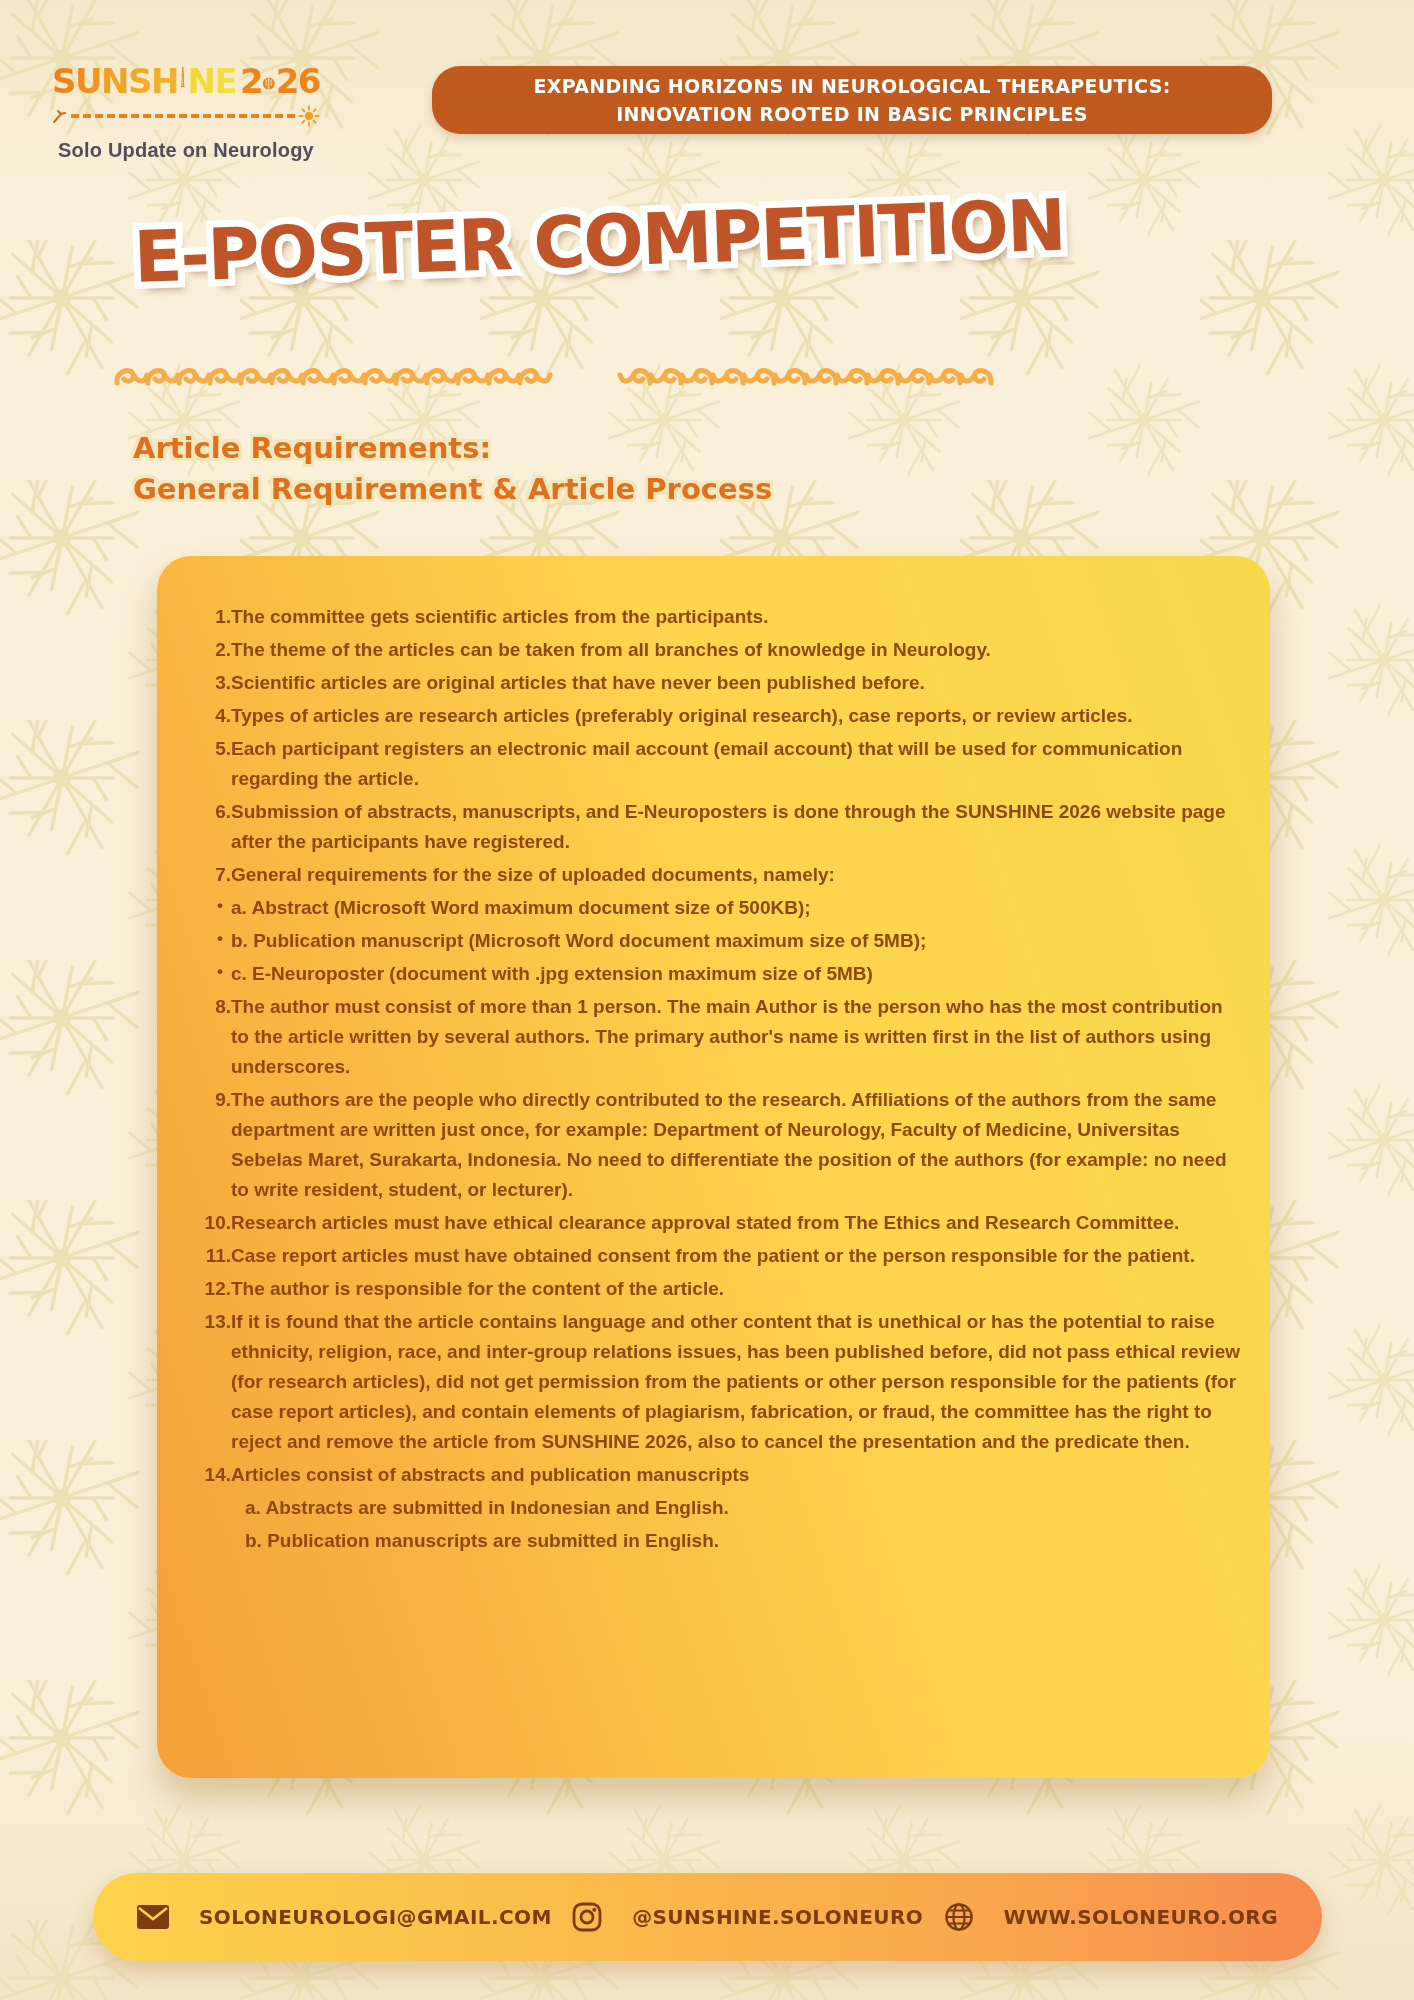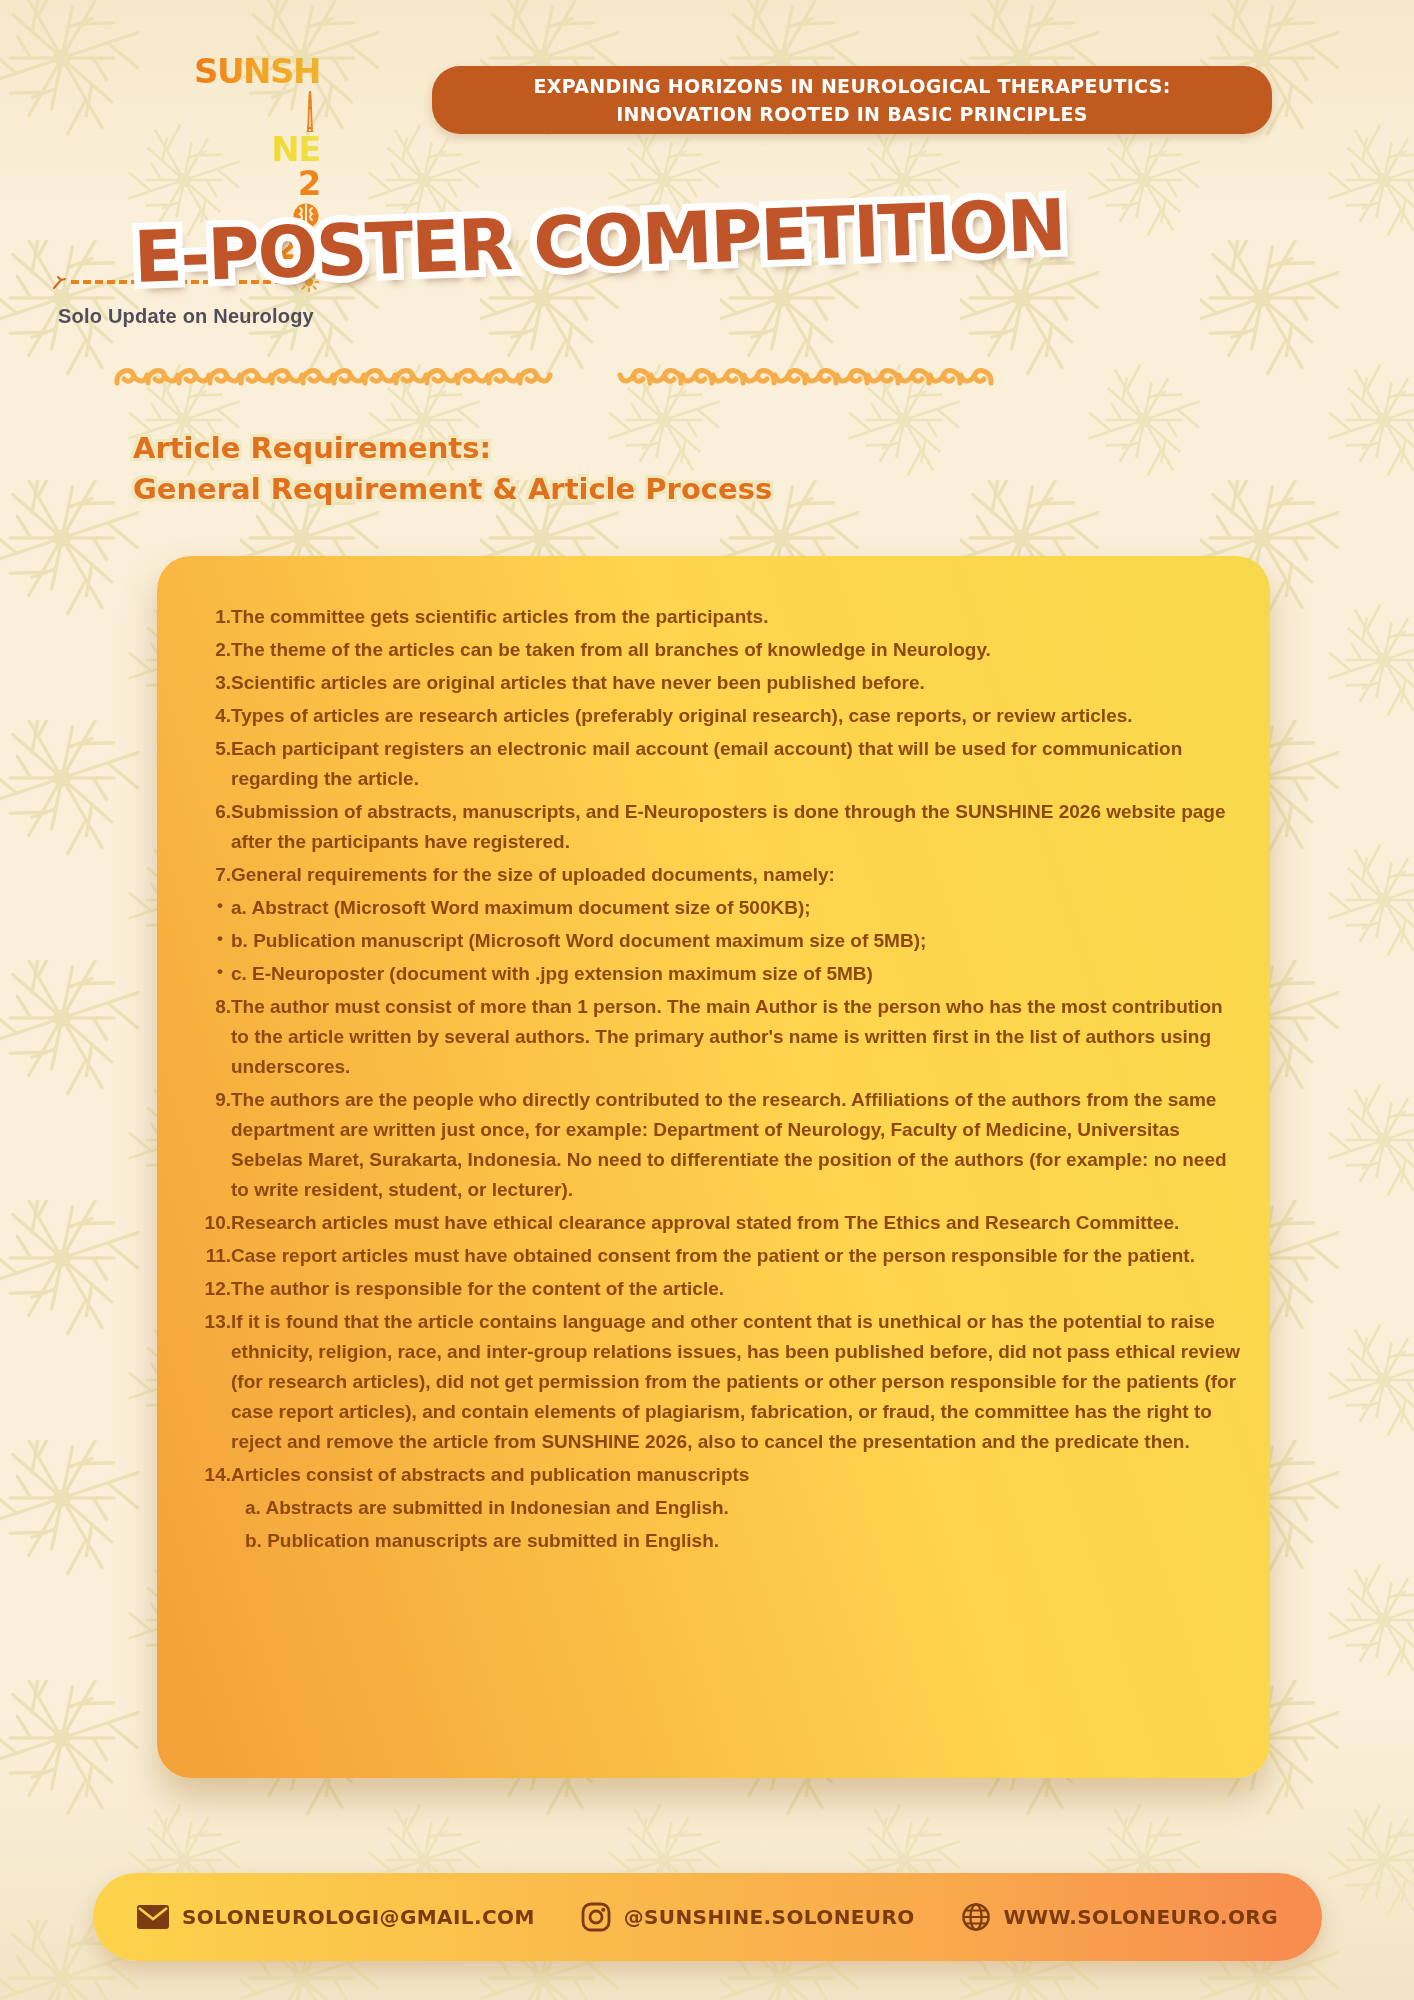--- a/index.html
+++ b/index.html
@@ -7,21 +7,21 @@
   .page {
     position:relative; width:1414px; height:2000px; margin:0 auto;
     background:linear-gradient(#f5e8ca, #faefd9 10%, #faefd9 86%, #f2e5c5);
     overflow:hidden; font-family:"Liberation Sans", sans-serif;
   }
   svg.bg { position:absolute; inset:0; }
 
   
   .logo-block { position:absolute; left:52px; top:54px; width:268px; }
   .logo-line { display:flex; align-items:flex-end; justify-content:center; letter-spacing:-1.5px;
-    font-family:"DejaVu Sans", sans-serif; font-weight:bold; font-size:34px; line-height:1;flex-direction:column; }
+    font-family:"DejaVu Sans", sans-serif; font-weight:bold; font-size:34px; line-height:1; }
   .lg-p1 { background:linear-gradient(90deg,#ee7916,#f2a224,#f0b42d); -webkit-background-clip:text; background-clip:text; color:transparent; }
   .lg-p2 { background:linear-gradient(90deg,#f3d92f,#efe14a); -webkit-background-clip:text; background-clip:text; color:transparent;text-align:center; }
   .lg-yr { color:#ef8418; }
   .lg-sp { width:8px; }
   .dash-row { display:flex; align-items:center; margin-top:7px; }
   .dash-line { flex:1; border-top:4px dashed #e8821e; margin:0 3px; }
   .tagline { margin-top:12px; text-align:center; font-weight:bold; font-size:20px; color:#514e59; letter-spacing:.2px; }
 
   
   .banner {
@@ -69,21 +69,21 @@
   .row.plain .marker { flex:0 0 14px; }
   .row .txt { flex:1; }
 
   
   .footer {
     position:absolute; left:93px; top:1873px; width:1229px; height:88px; border-radius:44px;
     background:linear-gradient(90deg,#fcd34b, #f9a94c 70%, #f78b50);
     display:flex; align-items:center; justify-content:space-between; padding:0 44px;
     box-shadow:0 10px 22px rgba(180,120,60,.30);
   }
-  .f-item { display:flex; align-items:center; gap:13px; cursor:pointer; }
+  .f-item { display:flex; align-items:center; gap:30px; cursor:pointer; }
   .f-item span { color:#7c3b10; font-weight:bold; font-size:21px; letter-spacing:.4px;
     font-family:"DejaVu Sans", sans-serif; font-size:20px; }
   .f-item svg { display:block; }
 </style>
 </head>
 <body>
 
 <div class="page">
 
   <svg class="bg" width="1414" height="2000" aria-hidden="true">

